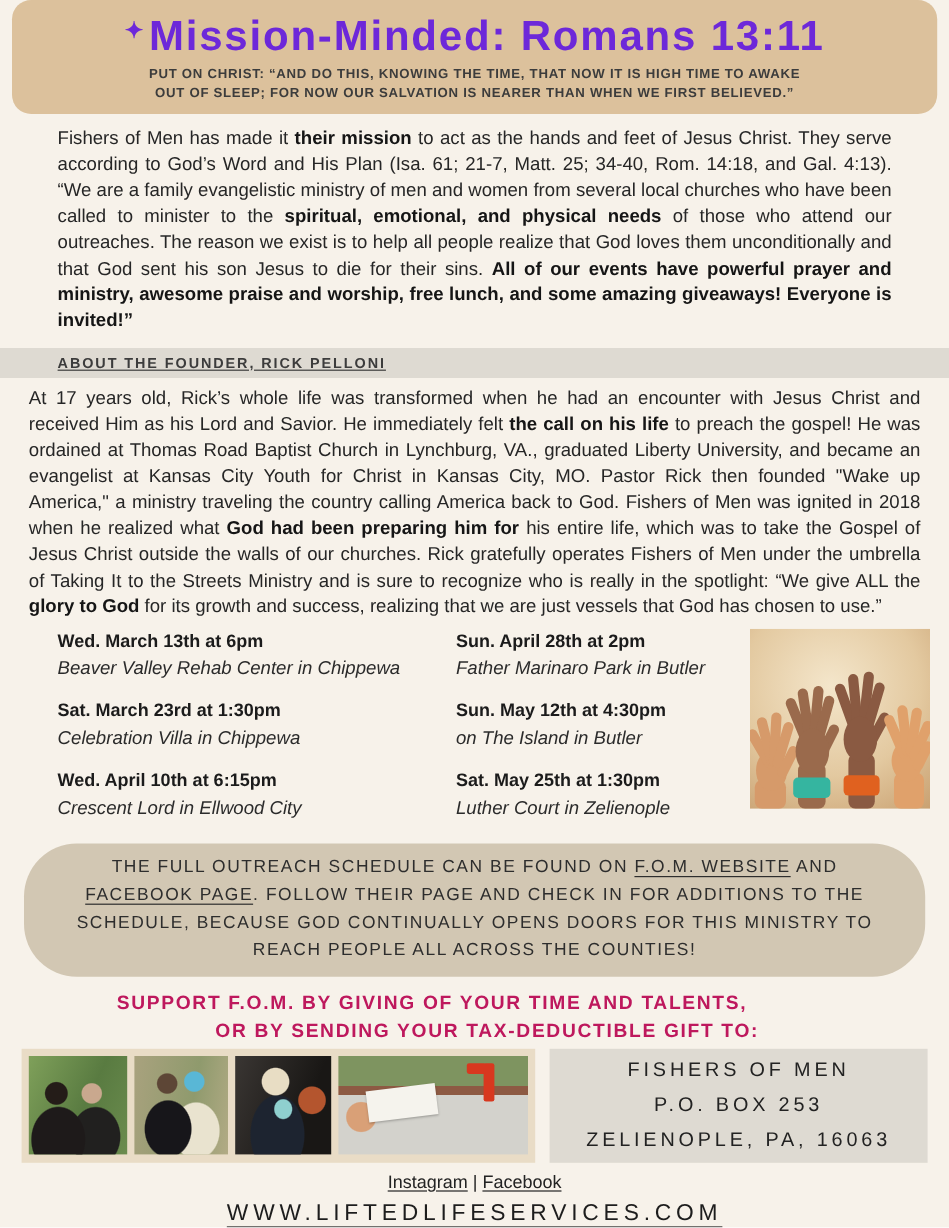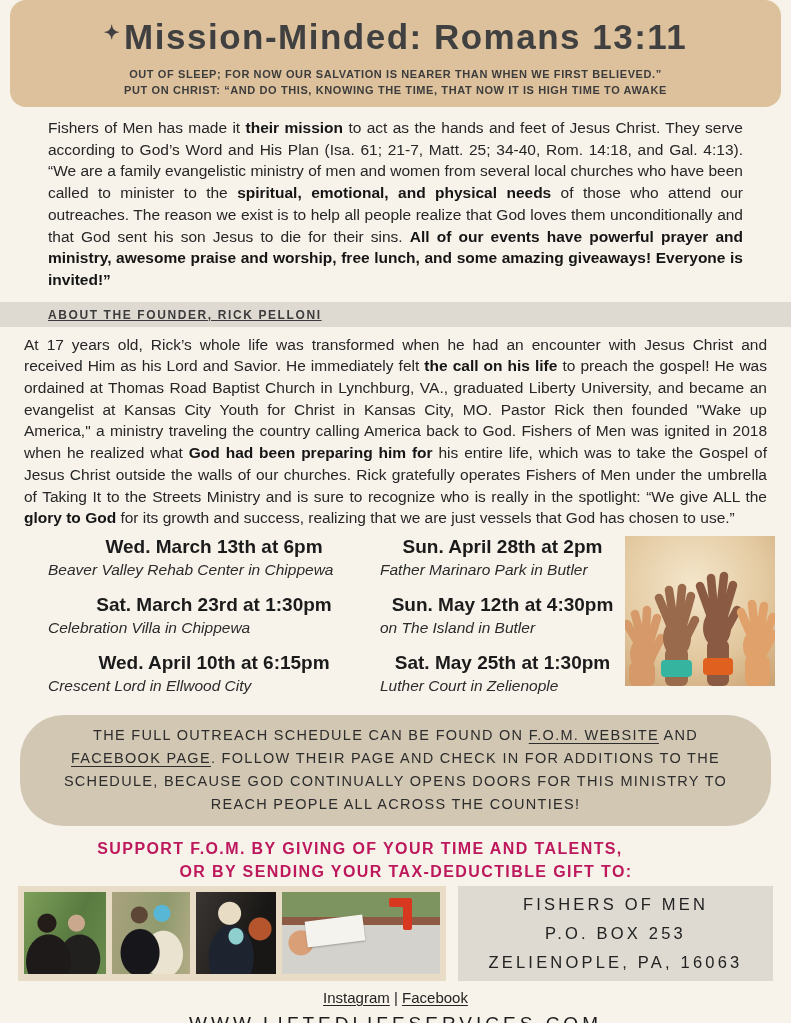--- a/index.html
+++ b/index.html
@@ -11,38 +11,38 @@
   .page{
     position:relative; width:791px; height:1023px; overflow:hidden;
     background:var(--page-bg);
     font-family:"Liberation Sans", sans-serif; color:var(--ink);
   }
   
   .header{
     margin:0 10px; background:var(--header-bg);
     border-radius:16px; padding:7px 20px 9px; text-align:center;
   }
-  .title{font-size:35px; line-height:52px; font-weight:600; letter-spacing:1.5px; color:#404040;}
+  .title{font-size:35px; line-height:40px; font-weight:600; letter-spacing:1.5px; color:#6d28d9;}
   .title .sparkle{font-size:19px; vertical-align:10px; margin-right:3px;}
   .subtitle{margin-top:3px; font-size:11px; line-height:16px; font-weight:700;
     letter-spacing:0.6px; color:#3c3c3c;}
   
   .mission{margin:10px 48px 0; font-size:15.5px; line-height:21.7px; text-align:justify;}
   .mission b, .founder b{font-weight:700; color:#151515;}
   .section-band{
     margin-top:11px; background:var(--section-band-bg);
     padding:6px 48px 5px; font-size:12px; font-weight:700; letter-spacing:1.6px; color:#3c3c3c;text-decoration:underline;
   }
   .founder{margin:7px 24px 0; font-size:15.5px; line-height:21.7px; text-align:justify;}
   
   .schedule{display:flex; margin:7px 16px 0 48px; align-items:flex-start;}
   .sched-col{display:flex; flex-direction:column; gap:14px;}
   .sched-col.left{width:332px;}
   .sched-col.right{width:245px;}
-  .event .when{font-size:19px; font-weight:700; color:#1b1b1b; line-height:21px;text-align:center;}
+  .event .when{font-size:15px; font-weight:700; color:#1b1b1b; line-height:21px;}
   .event .where{font-size:15.5px; font-style:italic; color:#2b2b2b; line-height:21px; margin-top:2px;}
   .hands-img{width:150px; height:150px; margin-left:auto; display:block;}
   
   .notice{
     margin:19px 20px 0; background:var(--notice-bg); border-radius:44px;
     padding:9px 30px 10px; text-align:center;
     font-size:14.5px; letter-spacing:1.3px; line-height:23px; color:#2d2d2d;
   }
   .notice-link{color:inherit; text-decoration:underline; text-underline-offset:3px; cursor:pointer;}
   
@@ -92,22 +92,22 @@
 </head>
 <body>
 
 <div class="page">
 
   <div class="header">
     <div class="title">
       <span class="sparkle">✦</span><span>Mission-Minded: Romans 13:11</span>
     </div>
     <div class="subtitle">
+      <div>PUT ON CHRIST: “AND DO THIS, KNOWING THE TIME, THAT NOW IT IS HIGH TIME TO AWAKE</div>
       <div>OUT OF SLEEP; FOR NOW OUR SALVATION IS NEARER THAN WHEN WE FIRST BELIEVED.”</div>
-      <div>PUT ON CHRIST: “AND DO THIS, KNOWING THE TIME, THAT NOW IT IS HIGH TIME TO AWAKE</div>
     </div>
   </div>
 
   <p class="mission"><span>Fishers of Men has made it </span><b>their mission</b><span> to act as the hands and feet of Jesus Christ. They serve according to God’s Word and His Plan (Isa. 61; 21-7, Matt. 25; 34-40, Rom. 14:18, and Gal. 4:13). “We are a family evangelistic ministry of men and women from several local churches who have been called to minister to the </span><b>spiritual, emotional, and physical needs</b><span> of those who attend our outreaches. The reason we exist is to help all people realize that God loves them unconditionally and that God sent his son Jesus to die for their sins. </span><b>All of our events have powerful prayer and ministry, awesome praise and worship, free lunch, and some amazing giveaways! Everyone is invited!”</b></p>
 
   <div class="section-band">ABOUT THE FOUNDER, RICK PELLONI</div>
 
   <p class="founder"><span>At 17 years old, Rick’s whole life was transformed when he had an encounter with Jesus Christ and received Him as his Lord and Savior. He immediately felt </span><b>the call on his life</b><span> to preach the gospel! He was ordained at Thomas Road Baptist Church in Lynchburg, VA., graduated Liberty University, and became an evangelist at Kansas City Youth for Christ in Kansas City, MO. Pastor Rick then founded "Wake up America," a ministry traveling the country calling America back to God. Fishers of Men was ignited in 2018 when he realized what </span><b>God had been preparing him for</b><span> his entire life, which was to take the Gospel of Jesus Christ outside the walls of our churches. Rick gratefully operates Fishers of Men under the umbrella of Taking It to the Streets Ministry and is sure to recognize who is really in the spotlight: “We give ALL the </span><b>glory to God</b><span> for its growth and success, realizing that we are just vessels that God has chosen to use.”</span></p>
 
   <div class="schedule">

